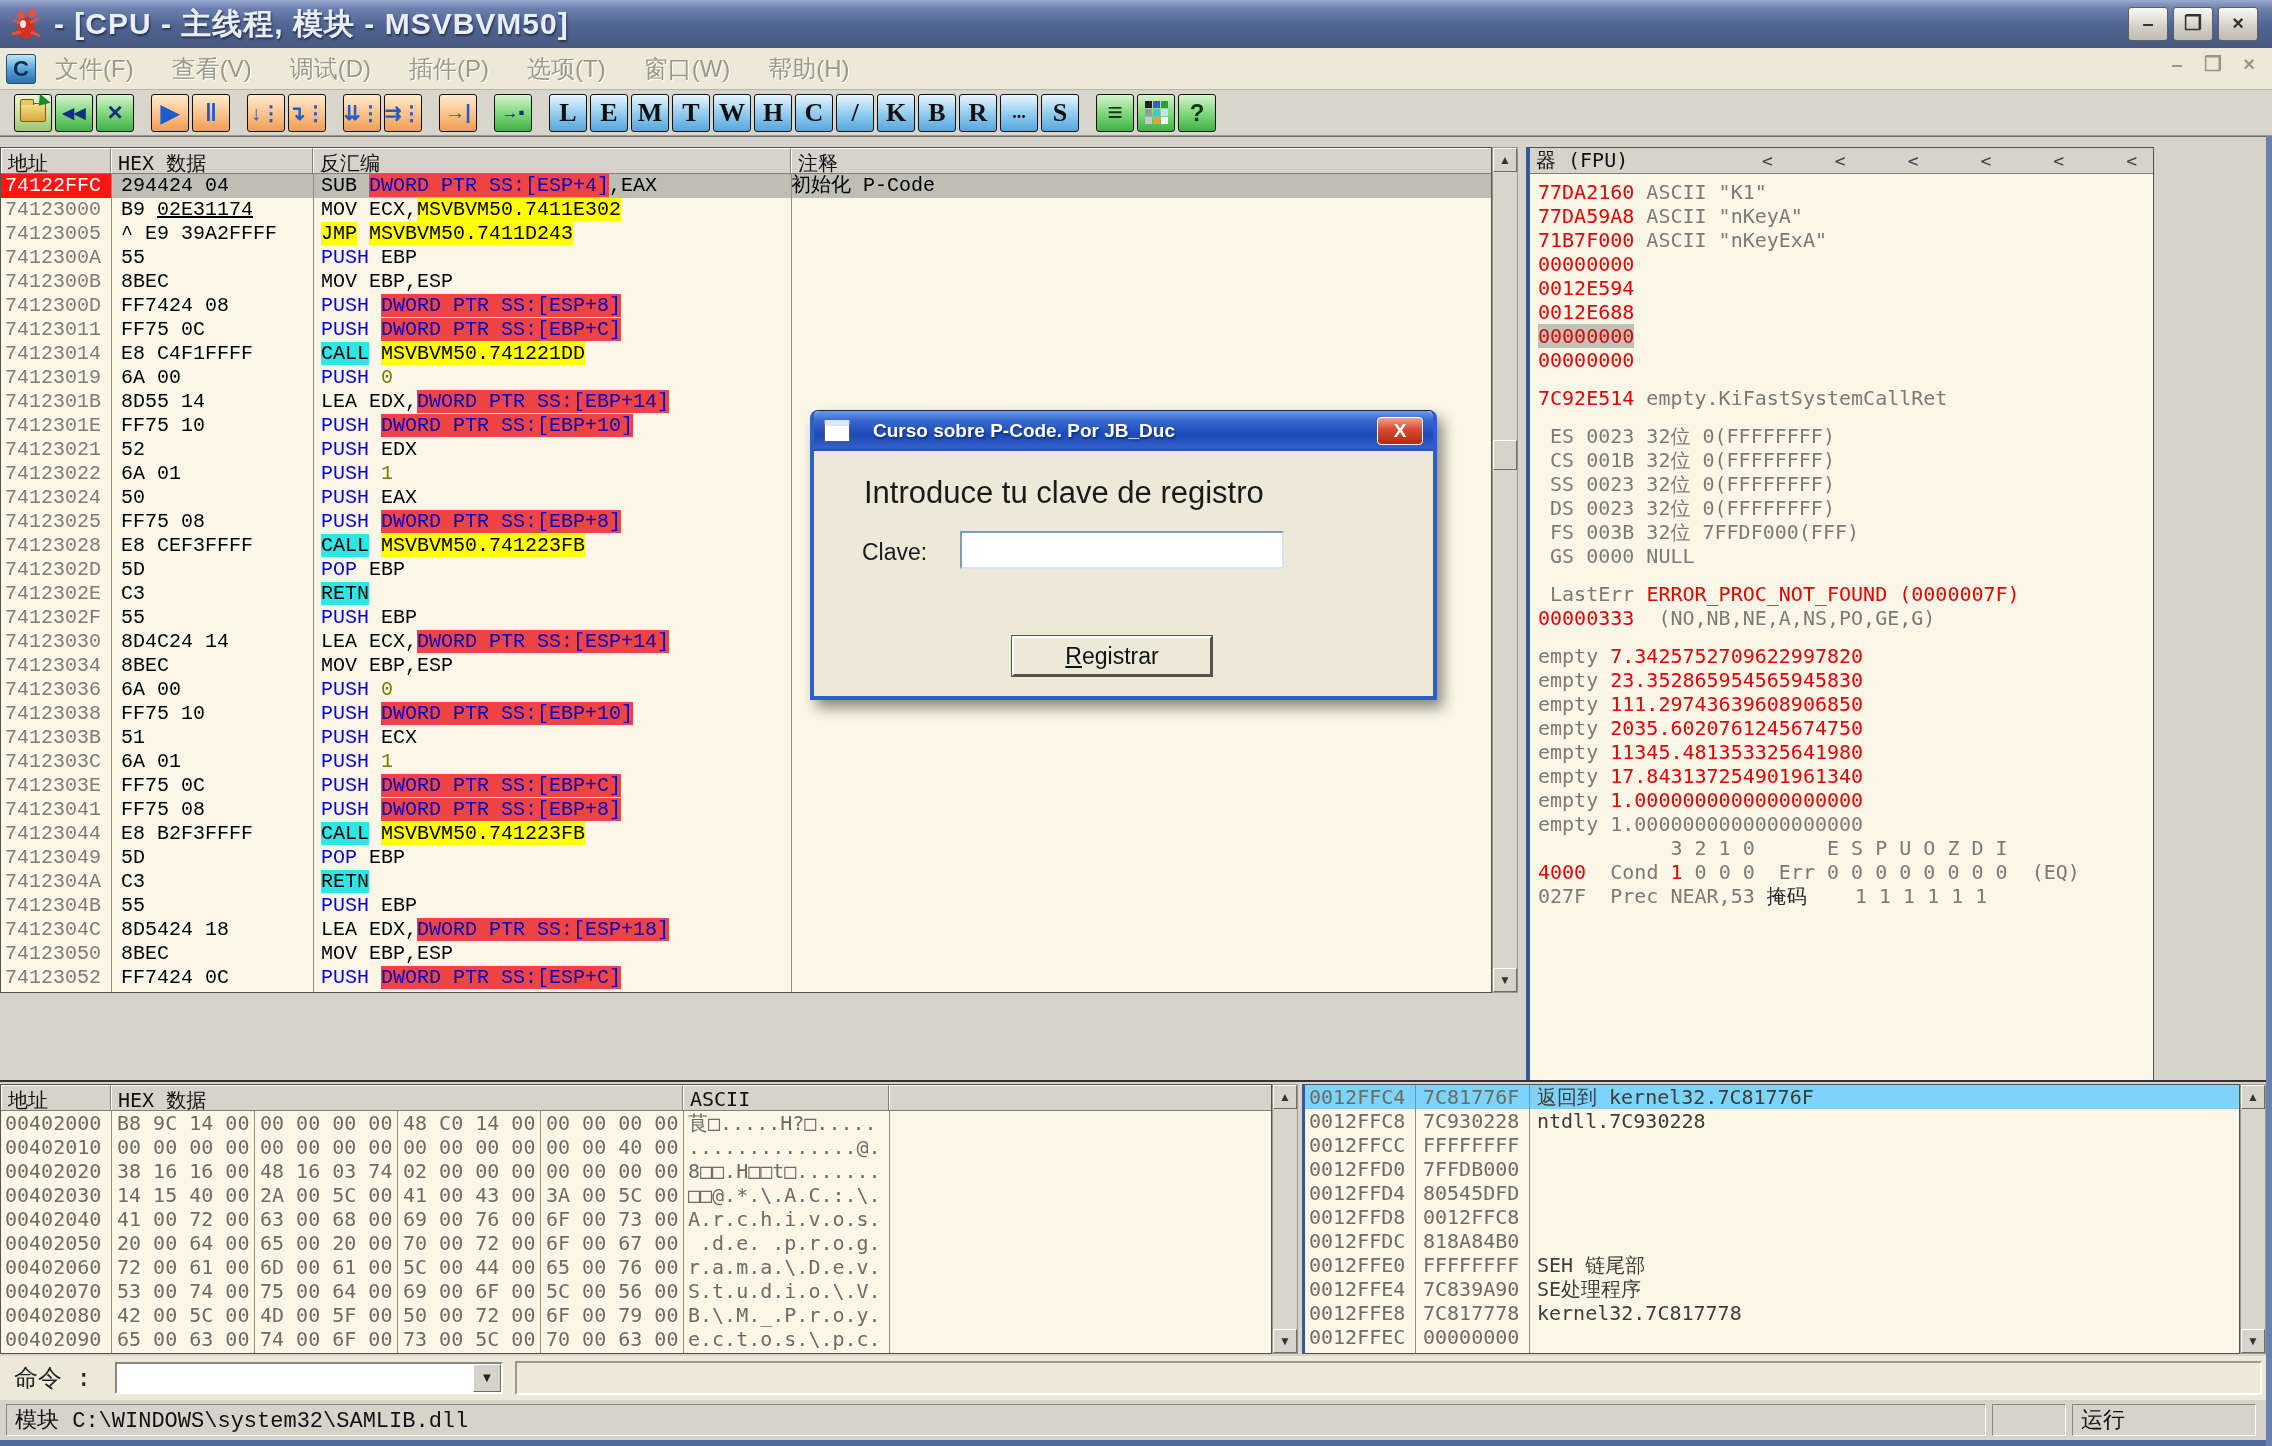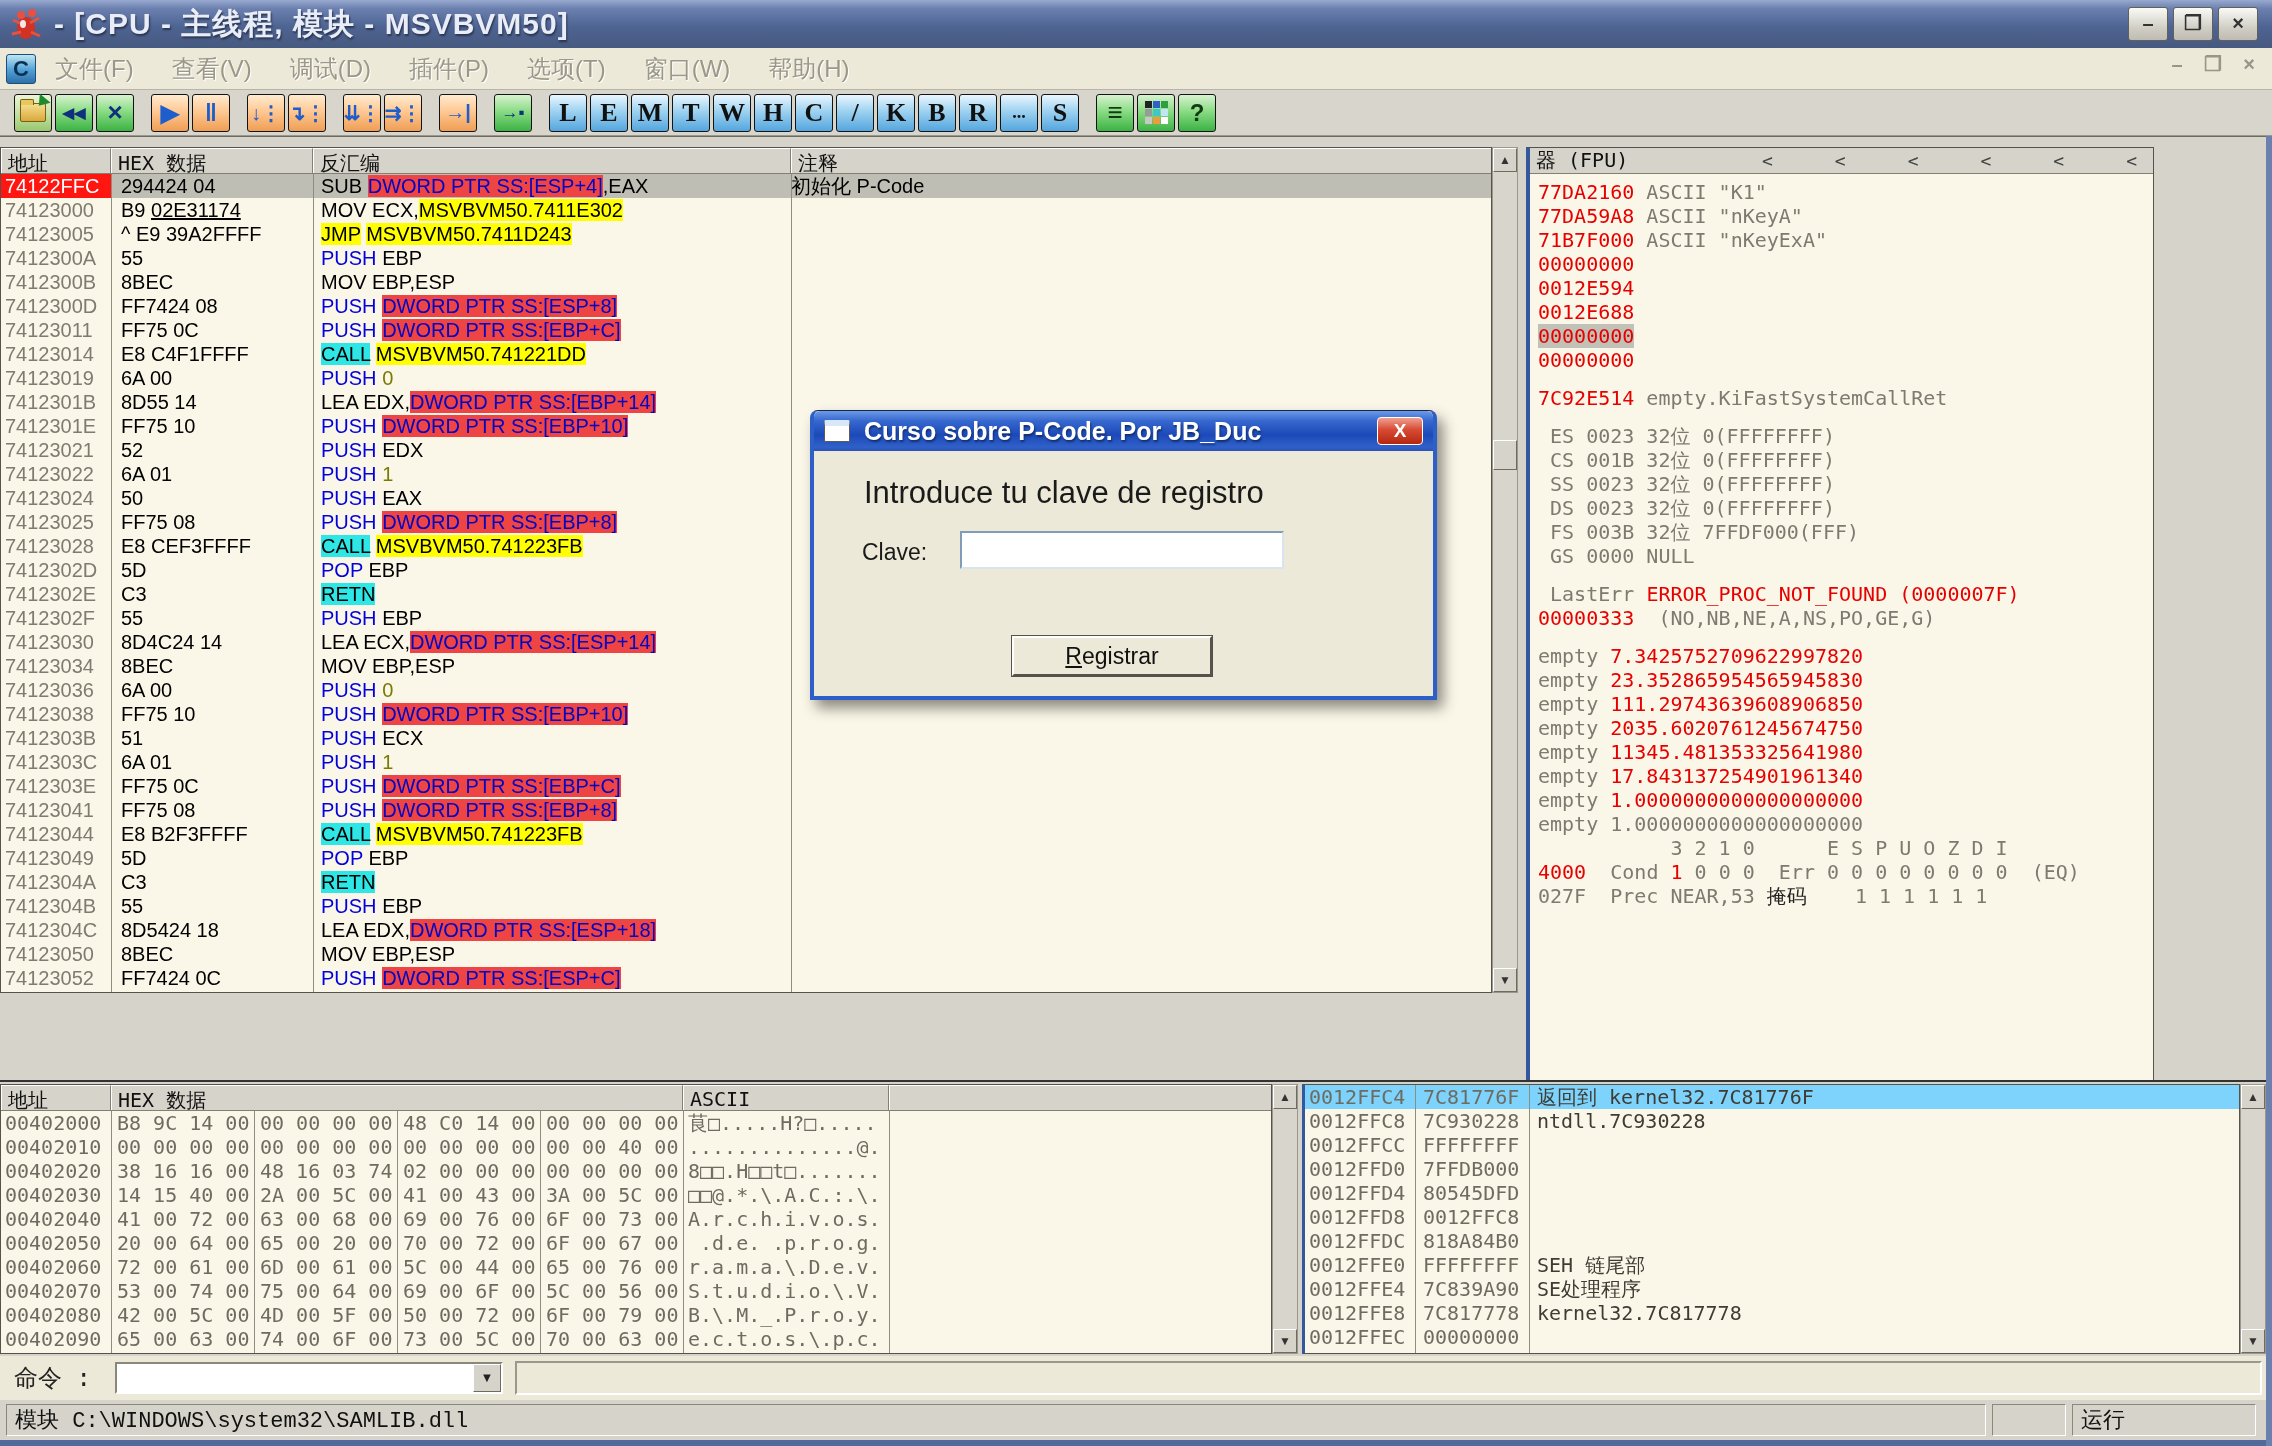--- a/index.html
+++ b/index.html
@@ -30,21 +30,21 @@
 .folder:after{content:"";position:absolute;right:-4px;top:-7px;width:0;height:0;border-left:7px solid transparent;border-right:7px solid transparent;border-top:10px solid #1E8A2E;transform:rotate(40deg)}
 .sq-grid{display:grid;grid-template-columns:7px 7px 7px;grid-template-rows:7px 7px 7px;gap:1px}
 .sq-grid i{display:block}
 
 #main{left:0;top:136px;width:2272px;height:944px;background:#D6D3CA;border-top:1px solid #6E6B60}
 #disasm{left:0;top:10px;width:1492px;height:846px;background:#FBF7E8;border:1px solid #55534B}
 .pane-head{display:flex;height:26px;background:#D6D3CA;border-bottom:1px solid #827F74;font-family:"DejaVu Sans Mono",monospace;font-size:20px;color:#111}
 .pane-head .hc{border-right:1px solid #827F74;padding:1px 0 0 6px;border-top:1px solid #FFF;border-left:1px solid #FFF}
 #disasm-rows{position:relative;height:818px;overflow:hidden}
 .gridv{position:absolute;top:0;bottom:0;width:1px;background:#8F8C80}
-.drow{display:flex;height:24px;font-family:Liberation Sans, sans-serif;font-size:20px;line-height:24px;white-space:pre}
+.drow{display:flex;height:24px;font-family:Liberation Mono, monospace;font-size:20px;line-height:24px;white-space:pre}
 .drow.sel{background:#BFBEB4}
 .ca{width:110px;padding-left:4px;color:#7E7B70;overflow:hidden}
 .ca.bp{background:#FF1610;color:#FFF}
 .ch{width:202px;padding-left:10px;color:#000;overflow:hidden}
 .cd{width:478px;padding-left:8px;overflow:hidden}
 .cc{flex:1;padding-left:0;color:#000;overflow:hidden}
 .sp{color:#000}.so{color:#0202E0}.si{color:#7A7A00}
 .sm{background:#ef4444;color:#0202C4}
 .sc{background:#2FE6E6;color:#000}
 .sy{background:#FFFF00;color:#000}
@@ -87,21 +87,21 @@
 #statusbar{left:0;top:1400px;width:2272px;height:40px;background:#D6D3CA;display:flex;align-items:center}
 .st-seg{height:32px;border:1px solid;border-color:#8A887C #FFF #FFF #8A887C;margin-left:6px;display:flex;align-items:center;font-family:Liberation Mono, monospace;font-size:22px;color:#111;padding-left:8px}
 #st-left{width:1980px}
 #st-mid{width:74px}
 #st-right{width:184px}
 #edge-b{left:0;top:1440px;width:2272px;height:6px;background:#54699B}
 #edge-r{left:2266px;top:136px;width:6px;height:1310px;background:#6B80AF}
 
 #dialog{left:810px;top:410px;width:627px;height:290px;background:#ECE9D8;border:1px solid #16264E;border-left:4px solid #2E5EC8;border-right:4px solid #2E5EC8;border-bottom:4px solid #2E5EC8;border-radius:8px 8px 0 0;box-shadow:6px 8px 14px rgba(0,0,0,.45)}
 #dlg-title{height:40px;background:linear-gradient(180deg,#6D9AE8 0%,#3667CE 25%,#1C49B8 60%,#3060C8 90%,#2852B8 100%);border-radius:6px 6px 0 0;display:flex;align-items:center}
-#dlg-title-text{color:#FFF;font-weight:bold;font-size:25px;text-shadow:1px 2px 2px #12306E;margin-left:14px}
+#dlg-title-text{color:#FFF;font-weight:bold;font-size:19px;text-shadow:1px 2px 2px #12306E;margin-left:23px}
 #dlg-icon{width:26px;height:22px;margin-left:10px;background:#FFF;border:1px solid #5E5C52;border-top:6px solid #D8E8F8;border-radius:2px}
 #dlg-close{position:absolute;right:10px;top:6px;width:46px;height:28px;background:linear-gradient(180deg,#F0A090,#D84A34 45%,#B42810);border:1px solid #FFF;border-radius:4px;color:#FFF;font-weight:bold;font-size:19px;text-align:center;line-height:26px}
 #dlg-heading{position:absolute;left:50px;top:64px;font-size:31px;color:#1A1A1A}
 #dlg-clave{position:absolute;left:48px;top:128px;font-size:23px;color:#1A1A1A}
 #dlg-input{position:absolute;left:146px;top:120px;width:324px;height:38px;background:#FFF;border:2px solid;border-color:#7F9DB9 #D8E4F0 #D8E4F0 #7F9DB9;font-size:22px;padding:0 6px;outline:none;font-family:"Liberation Sans",sans-serif}
 #dlg-btn{position:absolute;left:198px;top:225px;width:200px;height:40px;background:#ECE9D8;border:2px solid;border-color:#FFF #55534B #55534B #FFF;outline:1px solid #55534B;font-size:23px;color:#111;text-align:center;line-height:36px}
 #dlg-btn u{text-decoration:underline}
 </style>
 </head>
 <body>

